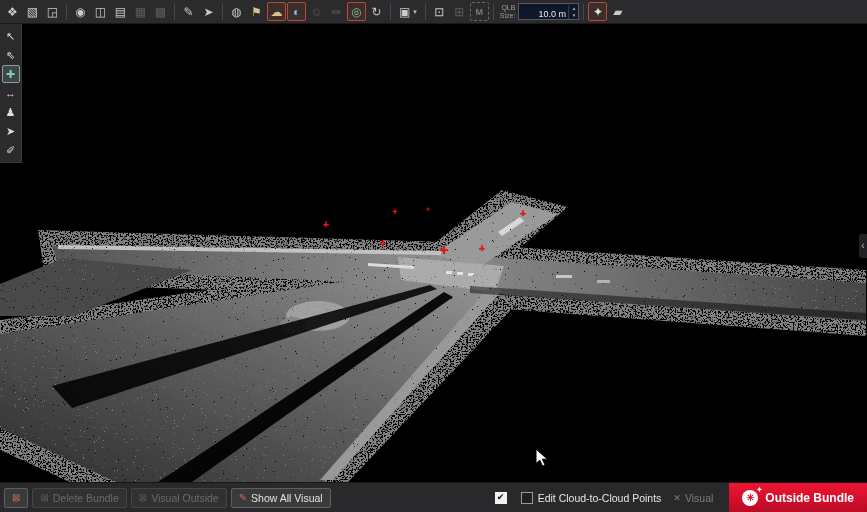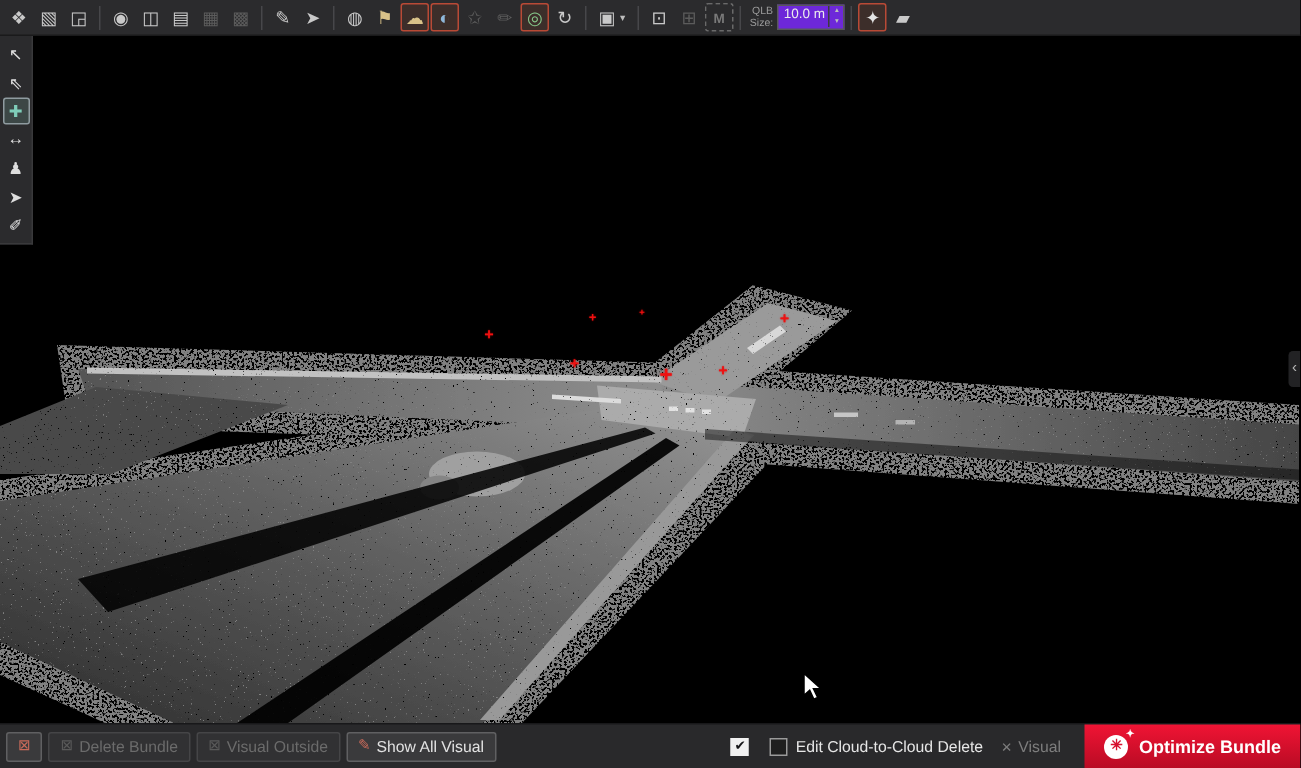--- a/index.html
+++ b/index.html
@@ -21,21 +21,21 @@
   }
   .tb-btn.disabled{color:#5c5c5c;}
   .tb-btn.active{border-color:#b94a36;background:#3c2e2a;}
   .tb-btn.boxed{border:1px dashed #6a6a6a;color:#7a7a7a;font-size:9px;font-weight:bold;}
   .tb-btn.dd{width:auto;padding:0 3px;}
   .dd-caret{font-size:7px;margin-left:3px;color:#bdbdbd;}
   .tb-sep{width:1px;height:16px;background:#47474a;margin:0 3px;flex:0 0 1px;}
   .qlb{display:inline-flex;align-items:center;}
   .qlb-label{display:inline-block;margin:0 3px 0 2px;}
   .qlb-label .l{display:block;text-align:right;font-size:7px;line-height:7.5px;color:#9b9b9b;}
-  .qlb-field{display:inline-flex;align-items:flex-start;background:#6d28d9;border:1px solid #58585a;height:17px;box-sizing:border-box;}
+  .qlb-field{display:inline-flex;align-items:flex-end;background:#0f172a;border:1px solid #58585a;height:17px;box-sizing:border-box;padding-left:16px;}
   .qlb-input{width:30px;background:transparent;border:none;color:#ececec;font-size:9px;padding:0 0 0 3px;font-family:inherit;outline:none;}
   .spin{display:flex;flex-direction:column;width:9px;border-left:1px solid #3c3c3e;}
   .su,.sd{font-size:5px;line-height:7px;color:#bdbdbd;text-align:center;}
   
   .left-toolbar{
     position:absolute;top:24px;left:0;width:22px;
     background:#2b2b2d;border-right:1px solid #39393b;border-bottom:1px solid #39393b;
     display:flex;flex-direction:column;align-items:center;padding:3px 0;gap:1px;z-index:5;box-sizing:border-box;
   }
   .lt-btn{
@@ -252,27 +252,27 @@
         <span class="lbl">Show All Visual</span>
       </button>
     </span>
   <span class="spacer"></span>
   <span class="cb-zone">
       <label class="cb-wrap">
         <span class="cb checked">✔</span>
       </label>
       <label class="cb-wrap">
         <span class="cb"></span>
-        <span class="cb-lbl">Edit Cloud-to-Cloud Delete</span>
+        <span class="cb-lbl">Edit Cloud-to-Cloud Points</span>
       </label>
     </span>
   <span class="cancel">
     <span class="x">✕</span>
     <span>Visual</span>
   </span>
   <button class="optimize">
     <span class="opt-badge">
       <span>✳</span>
       <span class="sparkle">✦</span>
     </span>
-    <span>Optimize Bundle</span>
+    <span>Outside Bundle</span>
   </button>
 </div>
 
 </body></html>

